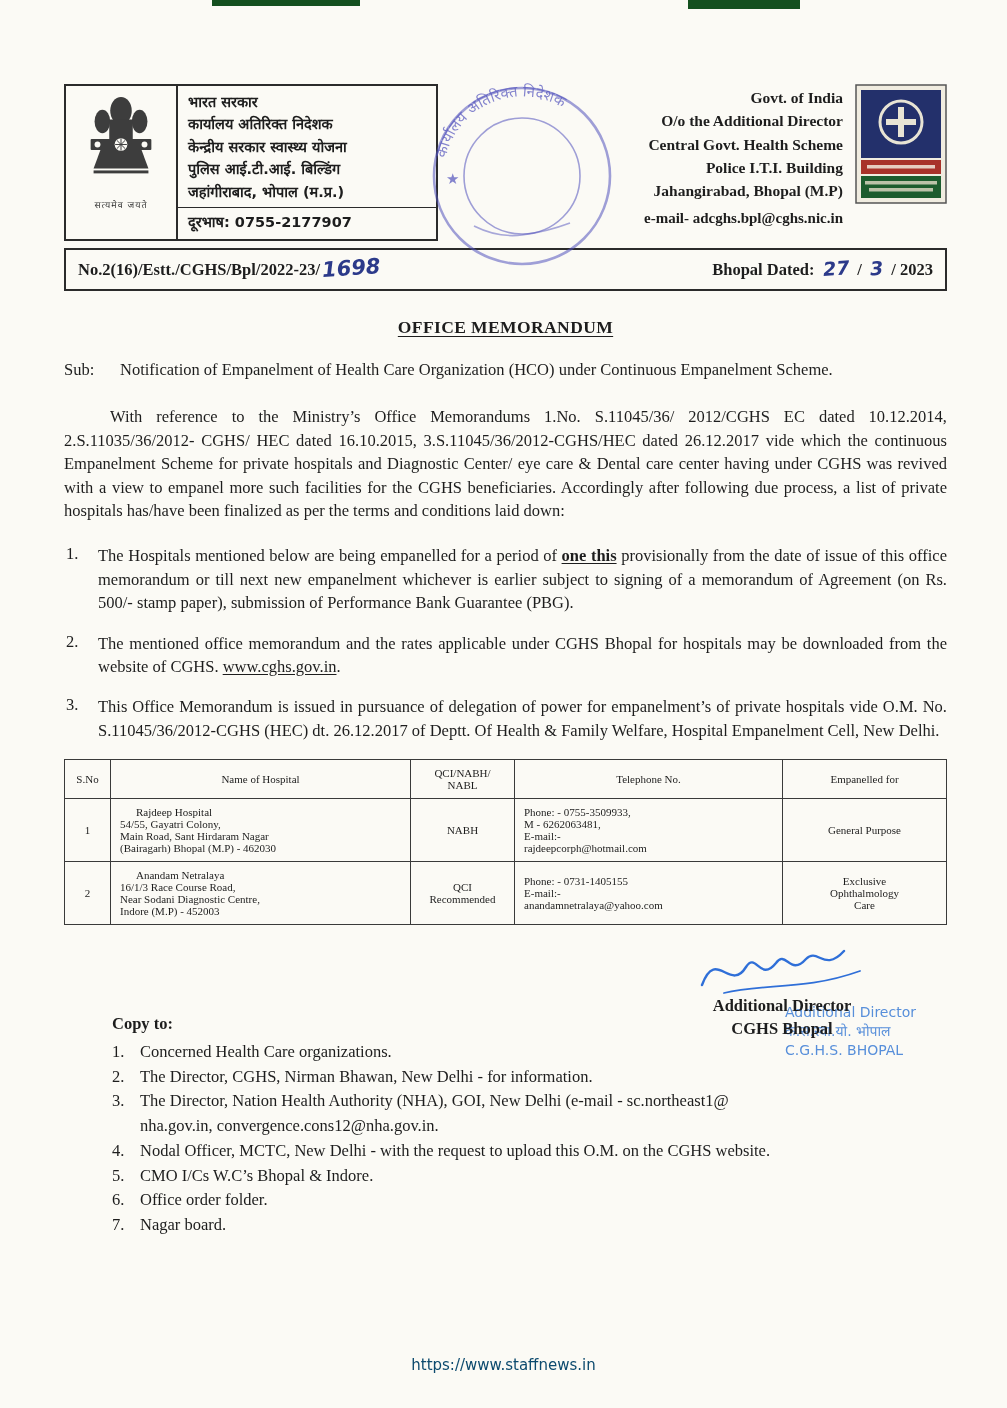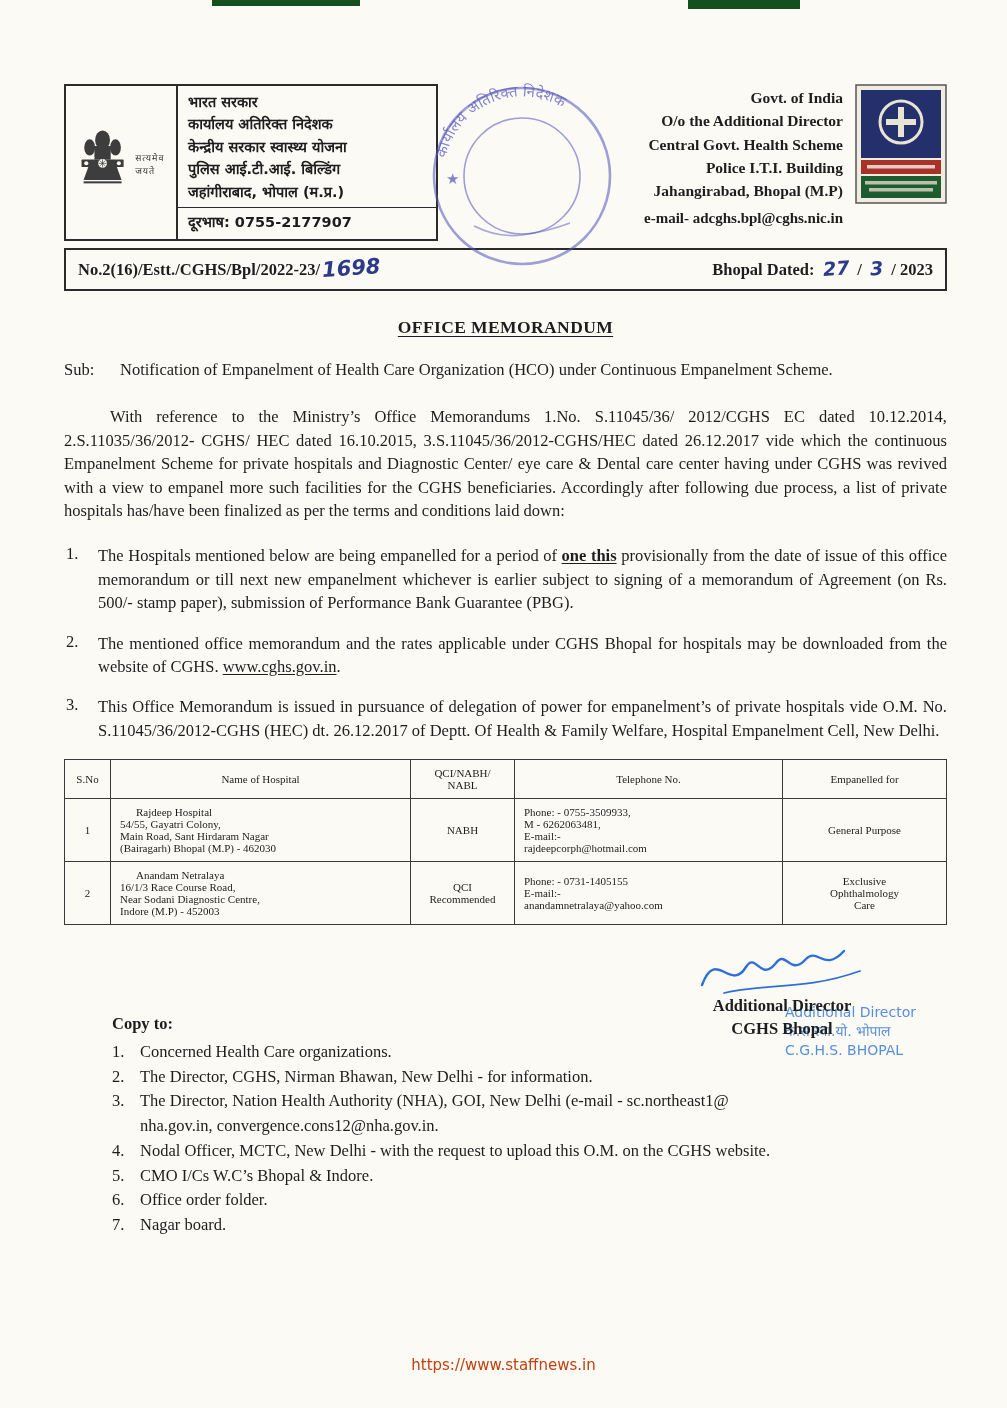--- a/index.html
+++ b/index.html
@@ -14,21 +14,21 @@
 
   
   .artifact { position:absolute; background:#14501f; }
   .artifact.a1 { top:0; left:212px; width:148px; height:6px; }
   .artifact.a2 { top:0; left:688px; width:112px; height:9px; }
 
   
   .header { display:flex; align-items:flex-start; margin-top:84px; position:relative; }
   .id-box { display:flex; border:2px solid #2b2b2b; background:#fbfaf5; }
   .emblem-cell { width:112px; border-right:2px solid #2b2b2b; padding:6px 4px 4px;
-    display:flex; flex-direction:row; align-items:center; }
+    display:flex; flex-direction:column; align-items:center; }
   .emblem-caption { font-size:9px; margin-top:2px; color:#333; letter-spacing:1px;
     font-family:"DejaVu Sans",sans-serif; }
   .hindi-cell { width:258px; padding:5px 10px 0; font-family:"DejaVu Sans",sans-serif;
     font-weight:bold; font-size:14.5px; line-height:1.55; }
   .phone-row { border-top:1.5px solid #2b2b2b; margin:4px -10px 0; padding:3px 10px 5px; }
 
   .header-right { margin-left:auto; margin-right:12px; text-align:right;
     font-weight:bold; font-size:15.5px; line-height:1.5; padding-top:2px; }
   .email-line { font-size:15px; margin-top:5px; }
 
@@ -82,21 +82,21 @@
     color:#4a86d8; font-size:14px; line-height:1.35; z-index:1; opacity:.92;
     font-family:"DejaVu Sans",sans-serif; }
 
   .copy { margin-top:-26px; margin-left:48px; font-size:16.5px; max-width:760px; }
   .copy-label { font-weight:bold; margin-bottom:6px; }
   .copy-item { display:flex; line-height:1.5; }
   .copy-item .num { width:28px; flex:none; }
   .copy-item .txt { white-space:pre-line; }
 
   .footer { position:absolute; bottom:34px; left:0; right:0; text-align:center;
-    font-size:15px; color:#c2410c; font-family:"DejaVu Sans",sans-serif; }
+    font-size:15px; color:#0c4a6e; font-family:"DejaVu Sans",sans-serif; }
 </style>
 </head>
 <body>
 
 <div class="page">
 
   <div class="artifact a1"></div>
   <div class="artifact a2"></div>
 
   <div class="content">

